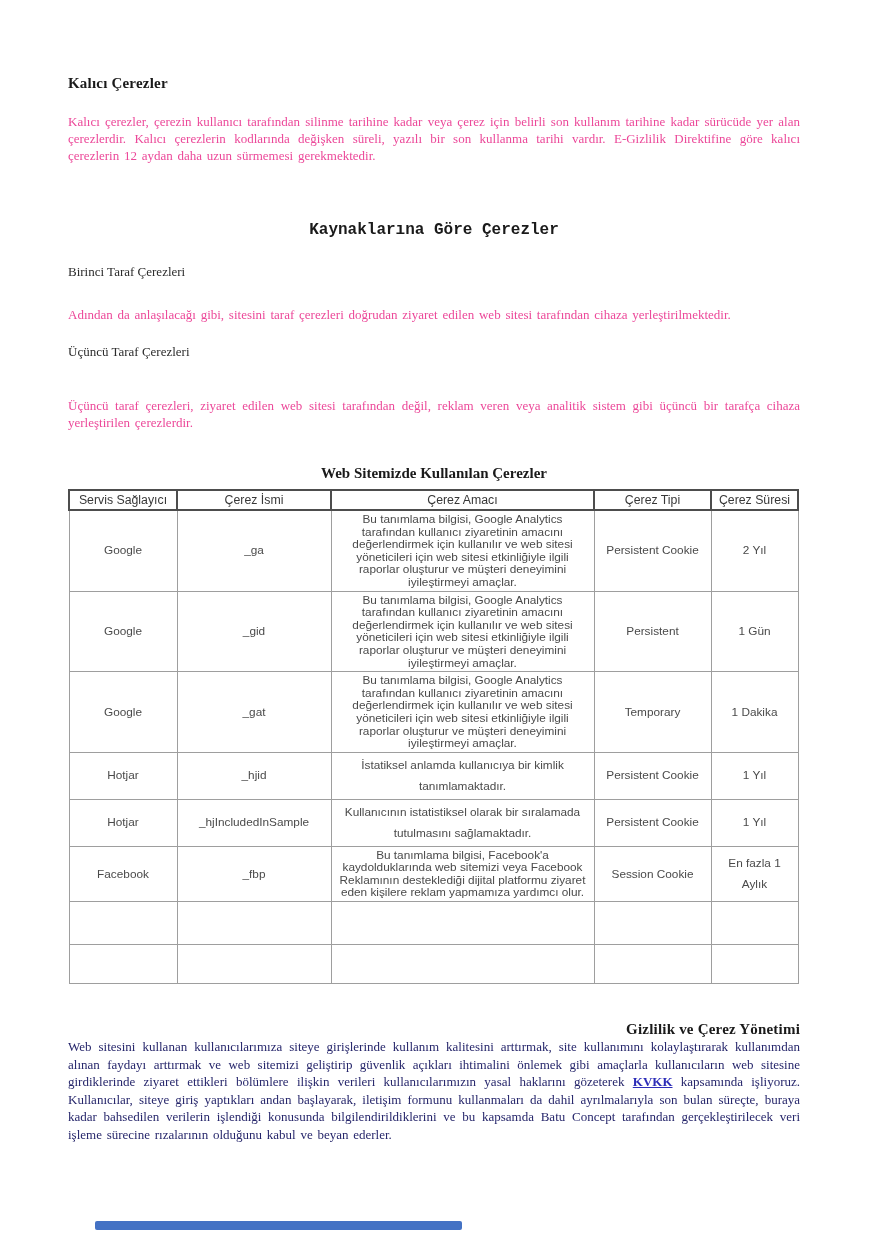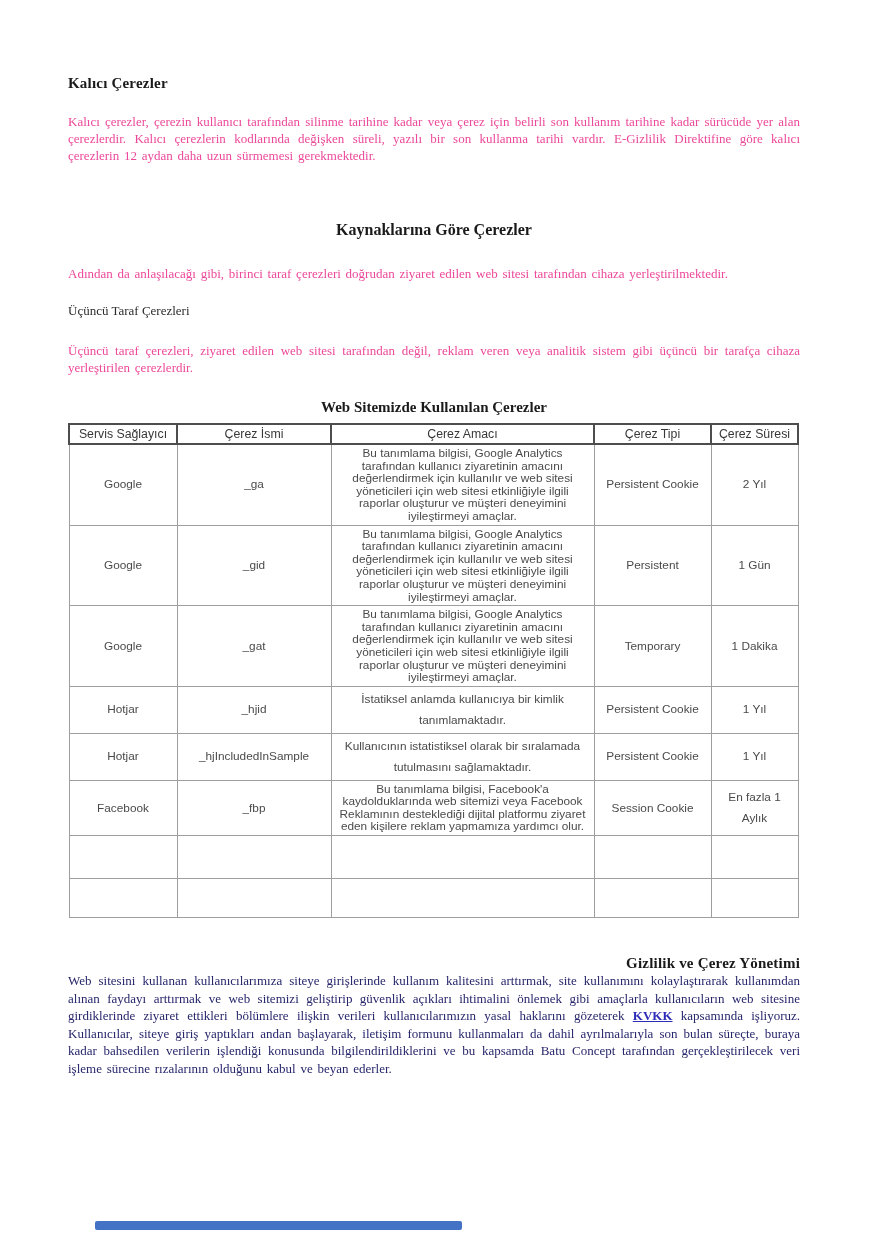--- a/index.html
+++ b/index.html
@@ -25,26 +25,26 @@
     font-size:13px; line-height:17px; text-align:justify;
     margin:0; color:#ec4899; word-spacing:1.5px;
   }
   .h-center {
     font-size:16px; font-weight:bold; text-align:center;
     color:#1a1a1a; margin:0;
   }
   .h-center.table-title { font-size:15px; }
 
   .mt-p1 { margin-top:21px; }
-  .mt-sources { margin-top:57px; }
+  .mt-sources { margin-top:57px;font-family:Liberation Mono, monospace; }
   .mt-first { margin-top:25px; }
   .mt-first-body { margin-top:26px; }
   .mt-third { margin-top:21px; }
-  .mt-third-body { margin-top:23px; }
-  .mt-table-title { margin-top:23px; }
+  .mt-third-body { margin-top:37px; }
+  .mt-table-title { margin-top:34px; }
   .mt-privacy { margin-top:37px;text-align:right; }
   .mt-privacy-body { margin-top:22px; }
 
   table.cookies {
     margin-top:7px;
     width:729px;
     border-collapse:collapse;
     table-layout:fixed;
     font-family:"Liberation Sans", sans-serif;
     color:#4a4a4a;
@@ -90,22 +90,23 @@
 
 <div class="page">
   <div class="content">
 
     <div class="h-left">Kalıcı Çerezler</div>
 
     <p class="para mt-p1">Kalıcı çerezler, çerezin kullanıcı tarafından silinme tarihine kadar veya çerez için belirli son kullanım tarihine kadar sürücüde yer alan çerezlerdir. Kalıcı çerezlerin kodlarında değişken süreli, yazılı bir son kullanma tarihi vardır. E-Gizlilik Direktifine göre kalıcı çerezlerin 12 aydan daha uzun sürmemesi gerekmektedir.</p>
 
     <div class="h-center mt-sources">Kaynaklarına Göre Çerezler</div>
 
+    <div class="sub-h mt-first">Birinci Taraf Çerezleri</div>
 
-    <p class="para mt-first-body">Adından da anlaşılacağı gibi, birinci taraf çerezleri doğrudan ziyaret edilen web sitesi tarafından cihaza yerleştirilmektedir.</p>
+    <p class="para mt-first-body">Adından da anlaşılacağı gibi, sitesini taraf çerezleri doğrudan ziyaret edilen web sitesi tarafından cihaza yerleştirilmektedir.</p>
 
     <div class="sub-h mt-third">Üçüncü Taraf Çerezleri</div>
 
     <p class="para mt-third-body">Üçüncü taraf çerezleri, ziyaret edilen web sitesi tarafından değil, reklam veren veya analitik sistem gibi üçüncü bir tarafça cihaza yerleştirilen çerezlerdir.</p>
 
     <div class="h-center table-title mt-table-title">Web Sitemizde Kullanılan Çerezler</div>
 
     <table class="cookies">
       <colgroup>
           <col style="width: 108px;">

